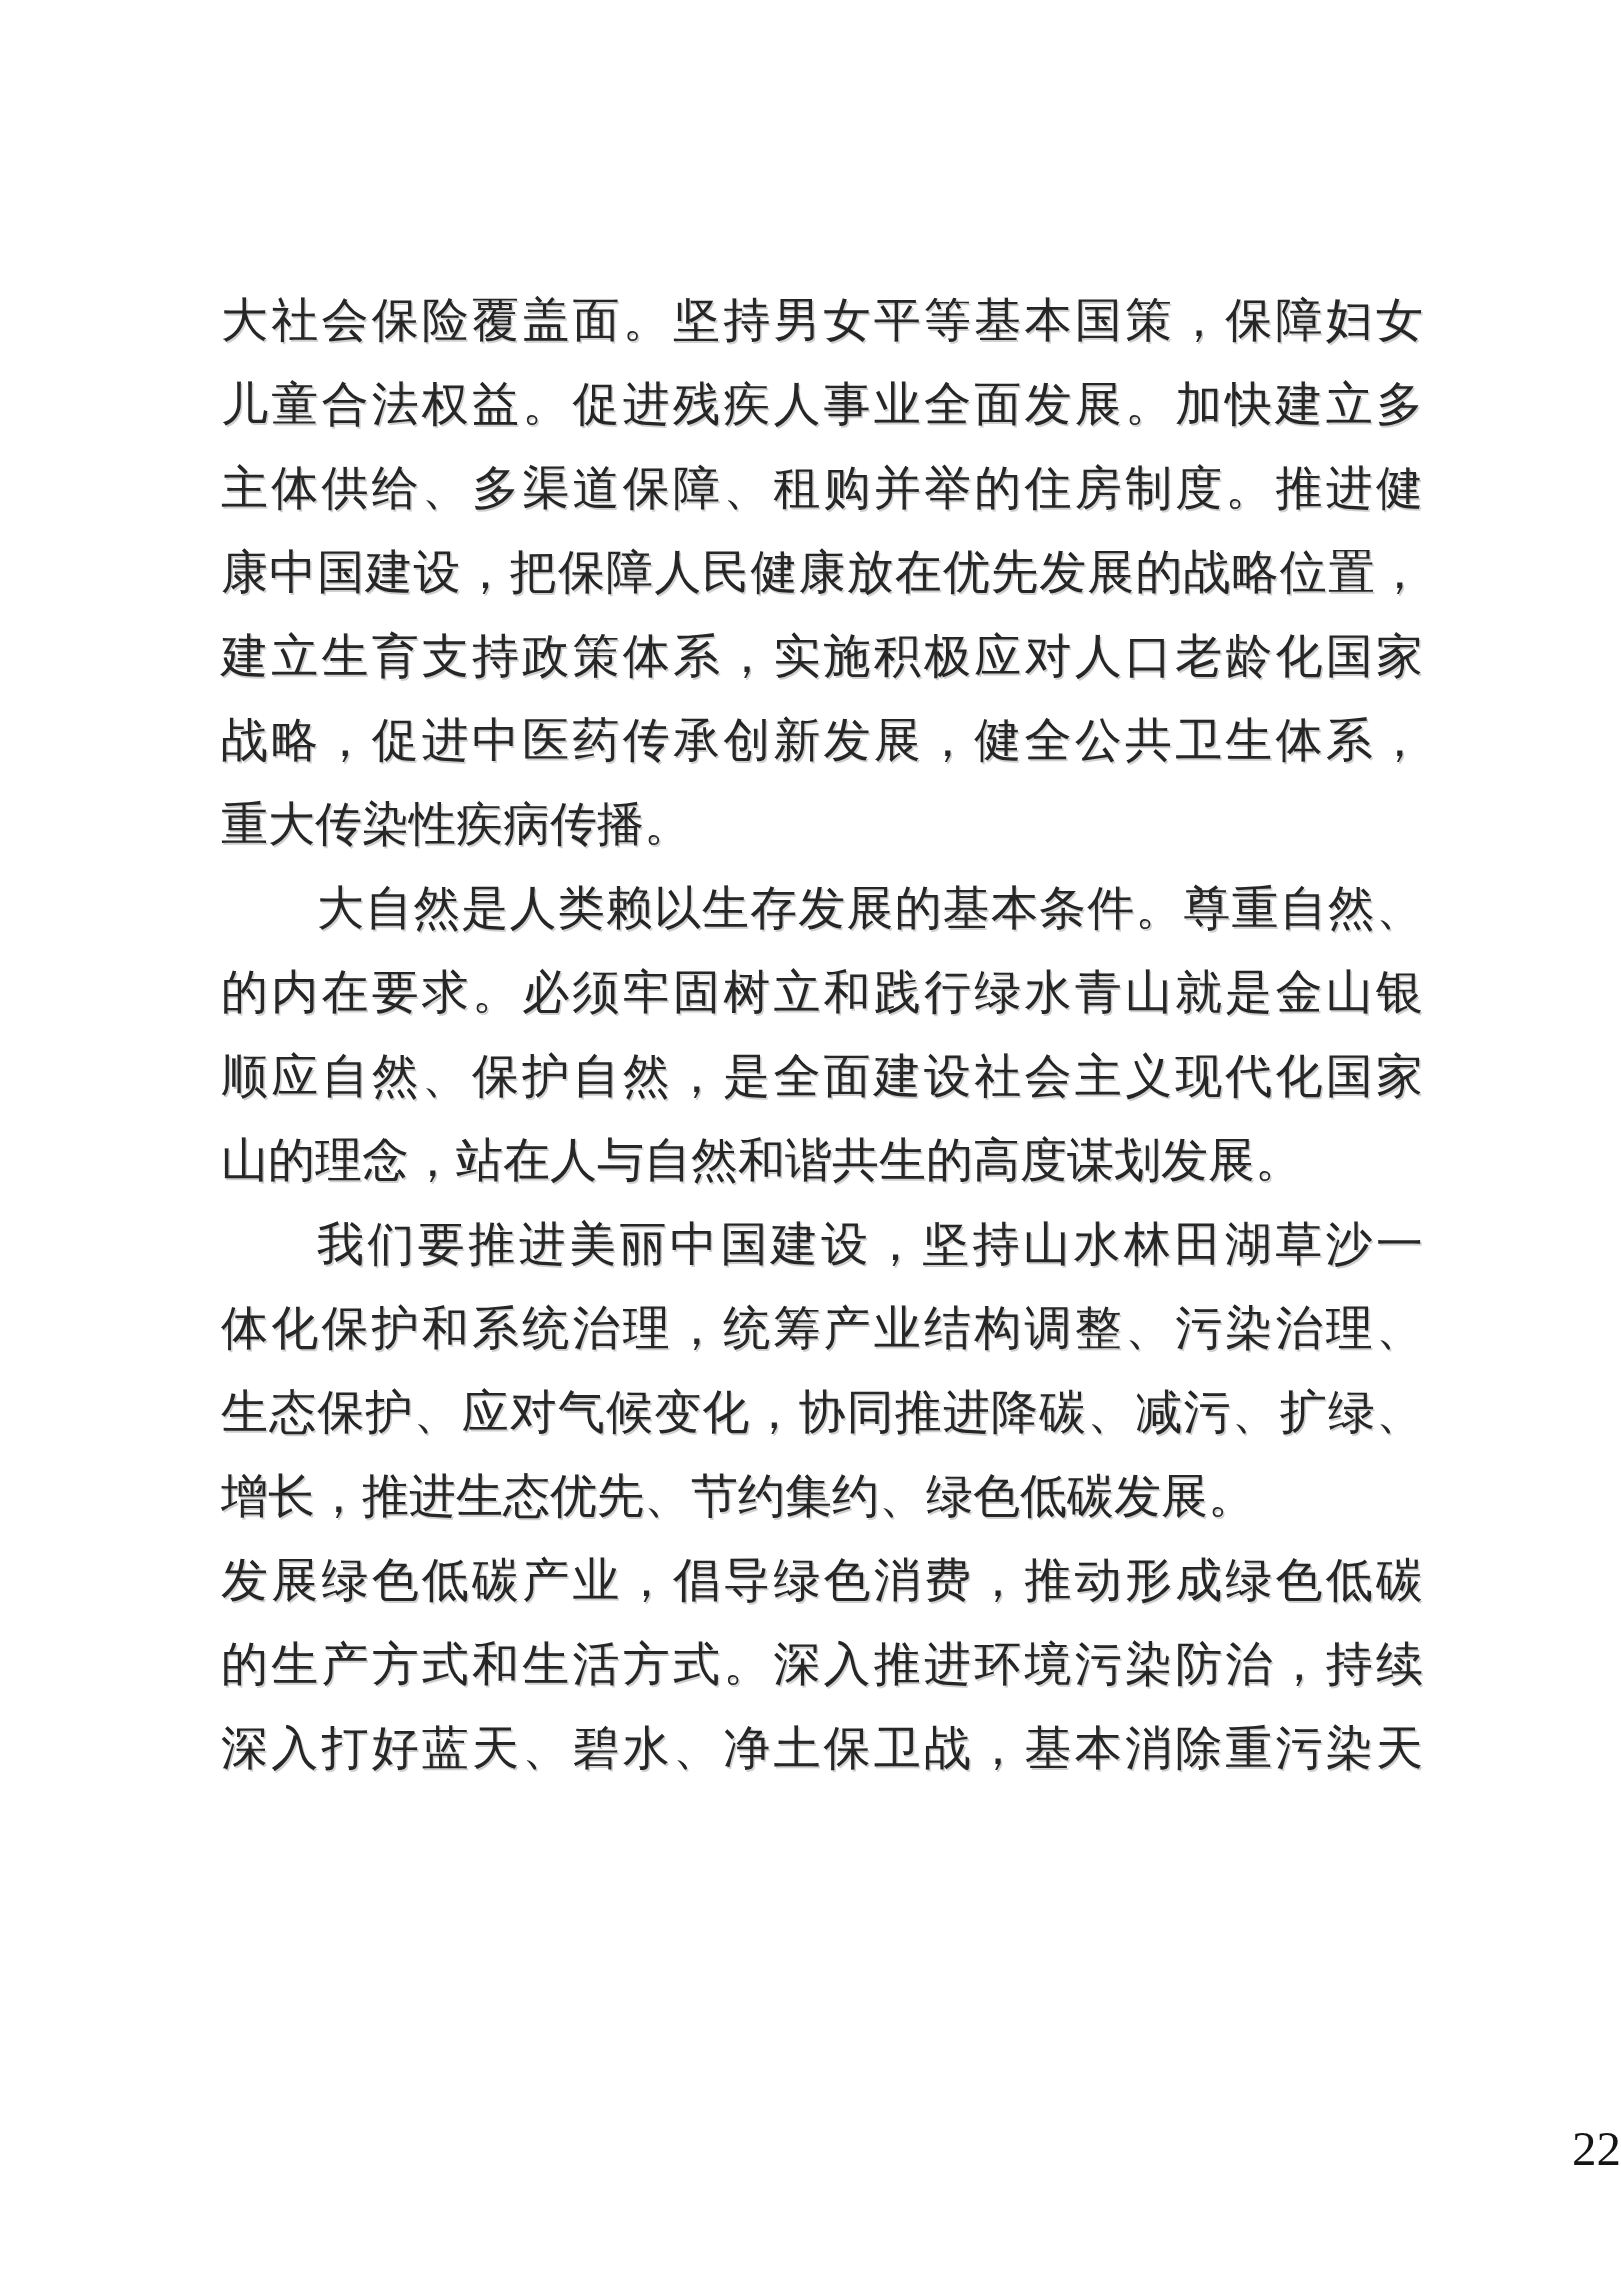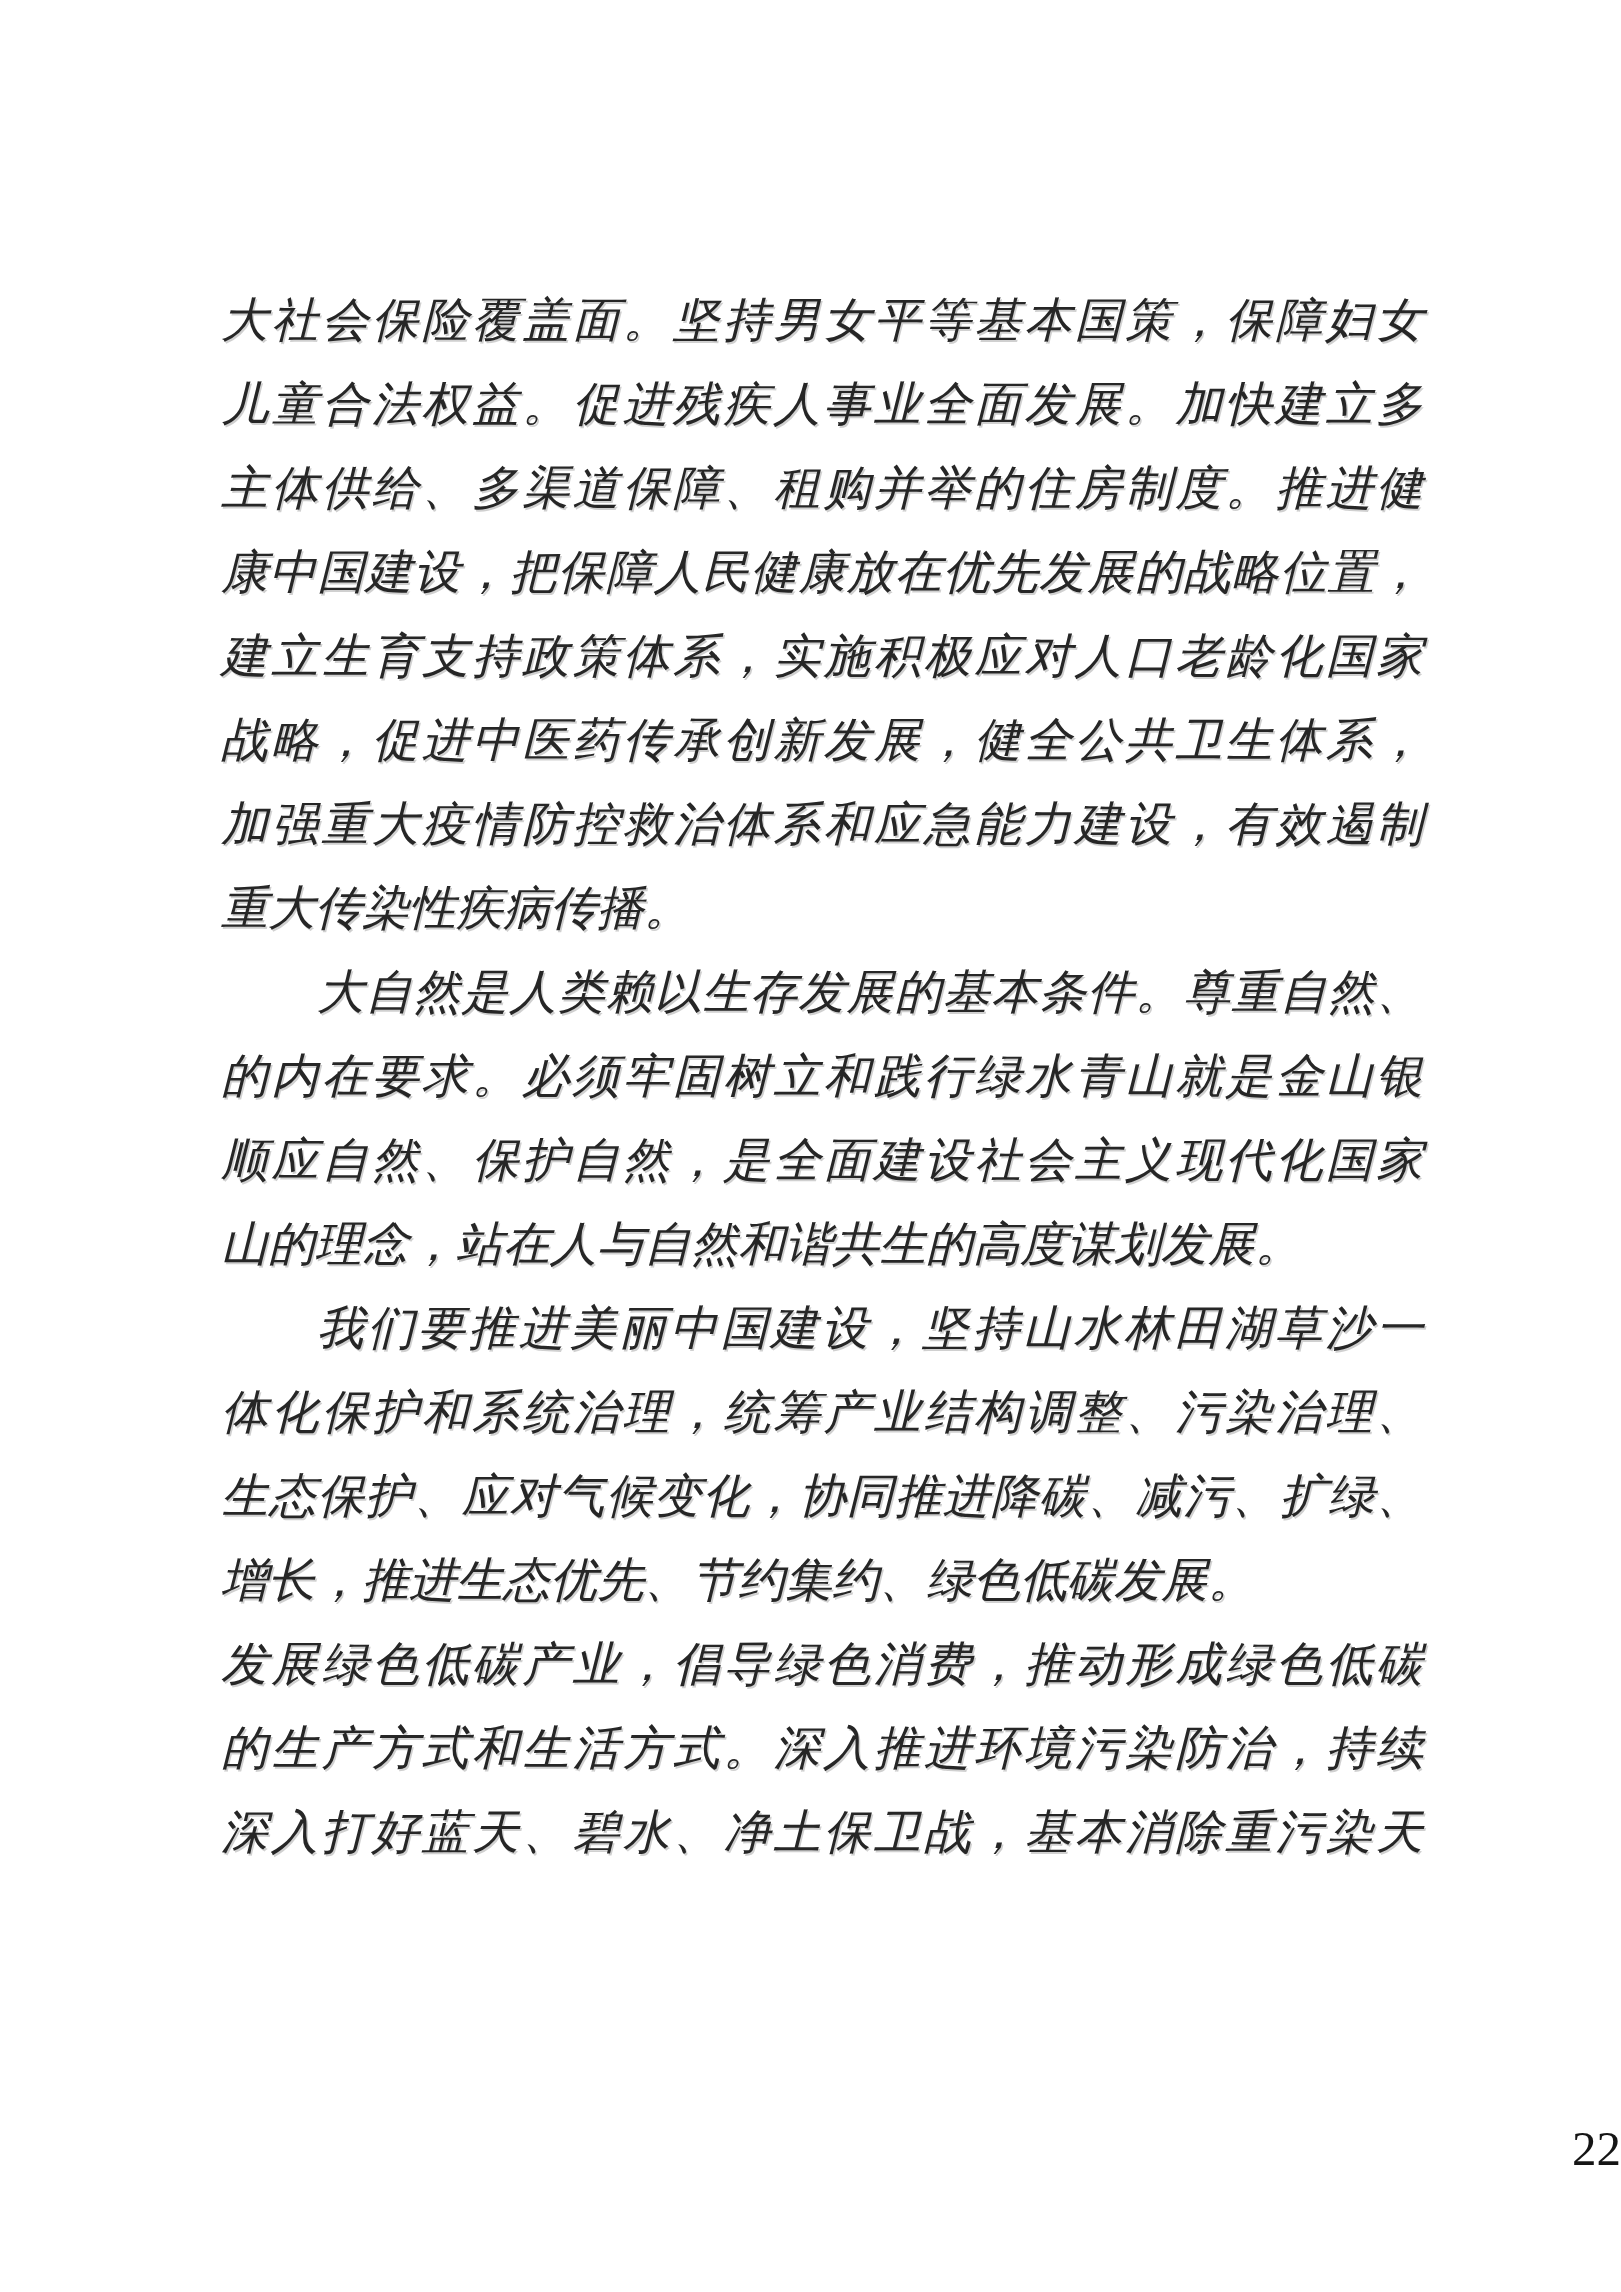--- a/index.html
+++ b/index.html
@@ -19,21 +19,20 @@
     top: 0;
     width: 1621px;
     height: 2293px;
     background: #ffffff;
   }
   .text-block {
     position: absolute;
     left: 221px;
     top: 278px;
     width: 1202px;
-    font-style: italic;
   }
   .para {
     margin: 0;
     padding: 0;
   }
   .line {
     height: 84px;
     line-height: 84px;
     font-size: 47px;
     color: #262626;
@@ -77,21 +76,20 @@
 
   <section class="text-block">
 
     <div class="para">
       <div class="line j">大社会保险覆盖面。坚持男女平等基本国策，保障妇女</div>
       <div class="line j">儿童合法权益。促进残疾人事业全面发展。加快建立多</div>
       <div class="line j">主体供给、多渠道保障、租购并举的住房制度。推进健</div>
       <div class="line j">康中国建设，把保障人民健康放在优先发展的战略位置，</div>
       <div class="line j">建立生育支持政策体系，实施积极应对人口老龄化国家</div>
       <div class="line j">战略，促进中医药传承创新发展，健全公共卫生体系，</div>
-      <div class="line j">加强重大疫情防控救治体系和应急能力建设，有效遏制</div>
       <div class="line">重大传染性疾病传播。</div>
     </div>
 
 
     <div class="para">
       <div class="line j ind">大自然是人类赖以生存发展的基本条件。尊重自然、</div>
       <div class="line j">的内在要求。必须牢固树立和践行绿水青山就是金山银</div>
       <div class="line j">顺应自然、保护自然，是全面建设社会主义现代化国家</div>
       <div class="line">山的理念，站在人与自然和谐共生的高度谋划发展。</div>
     </div>

